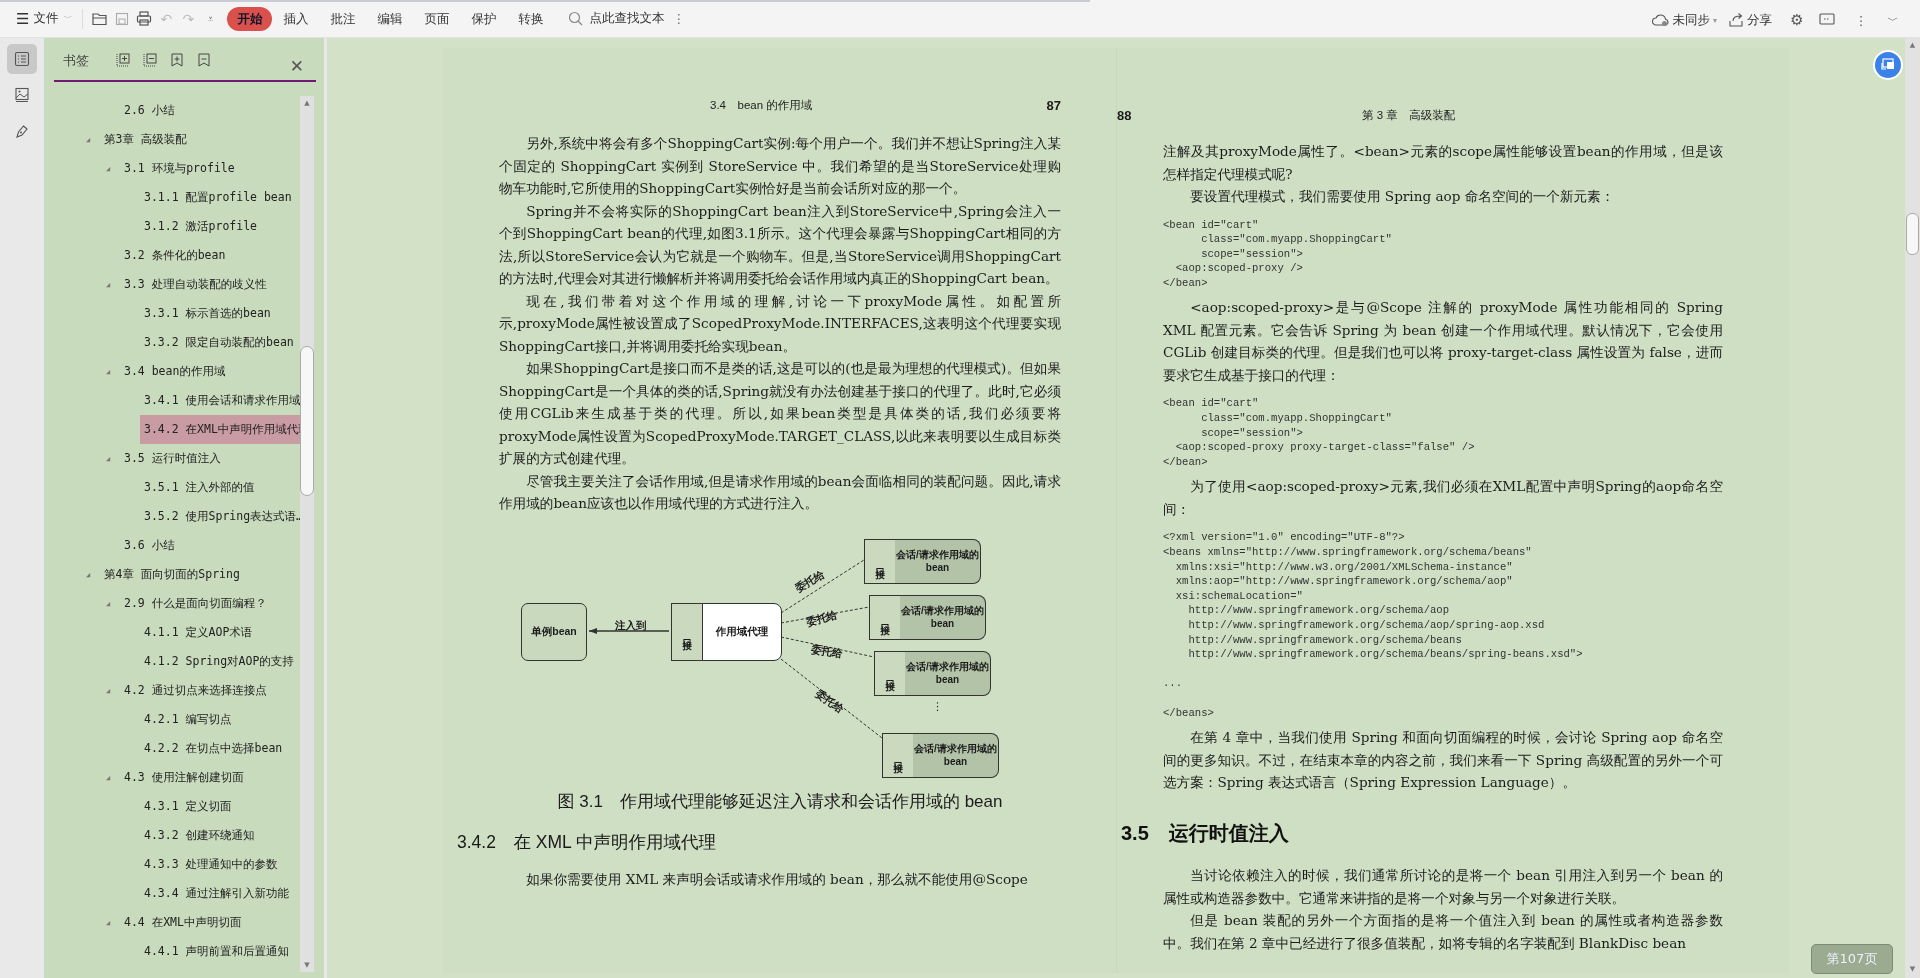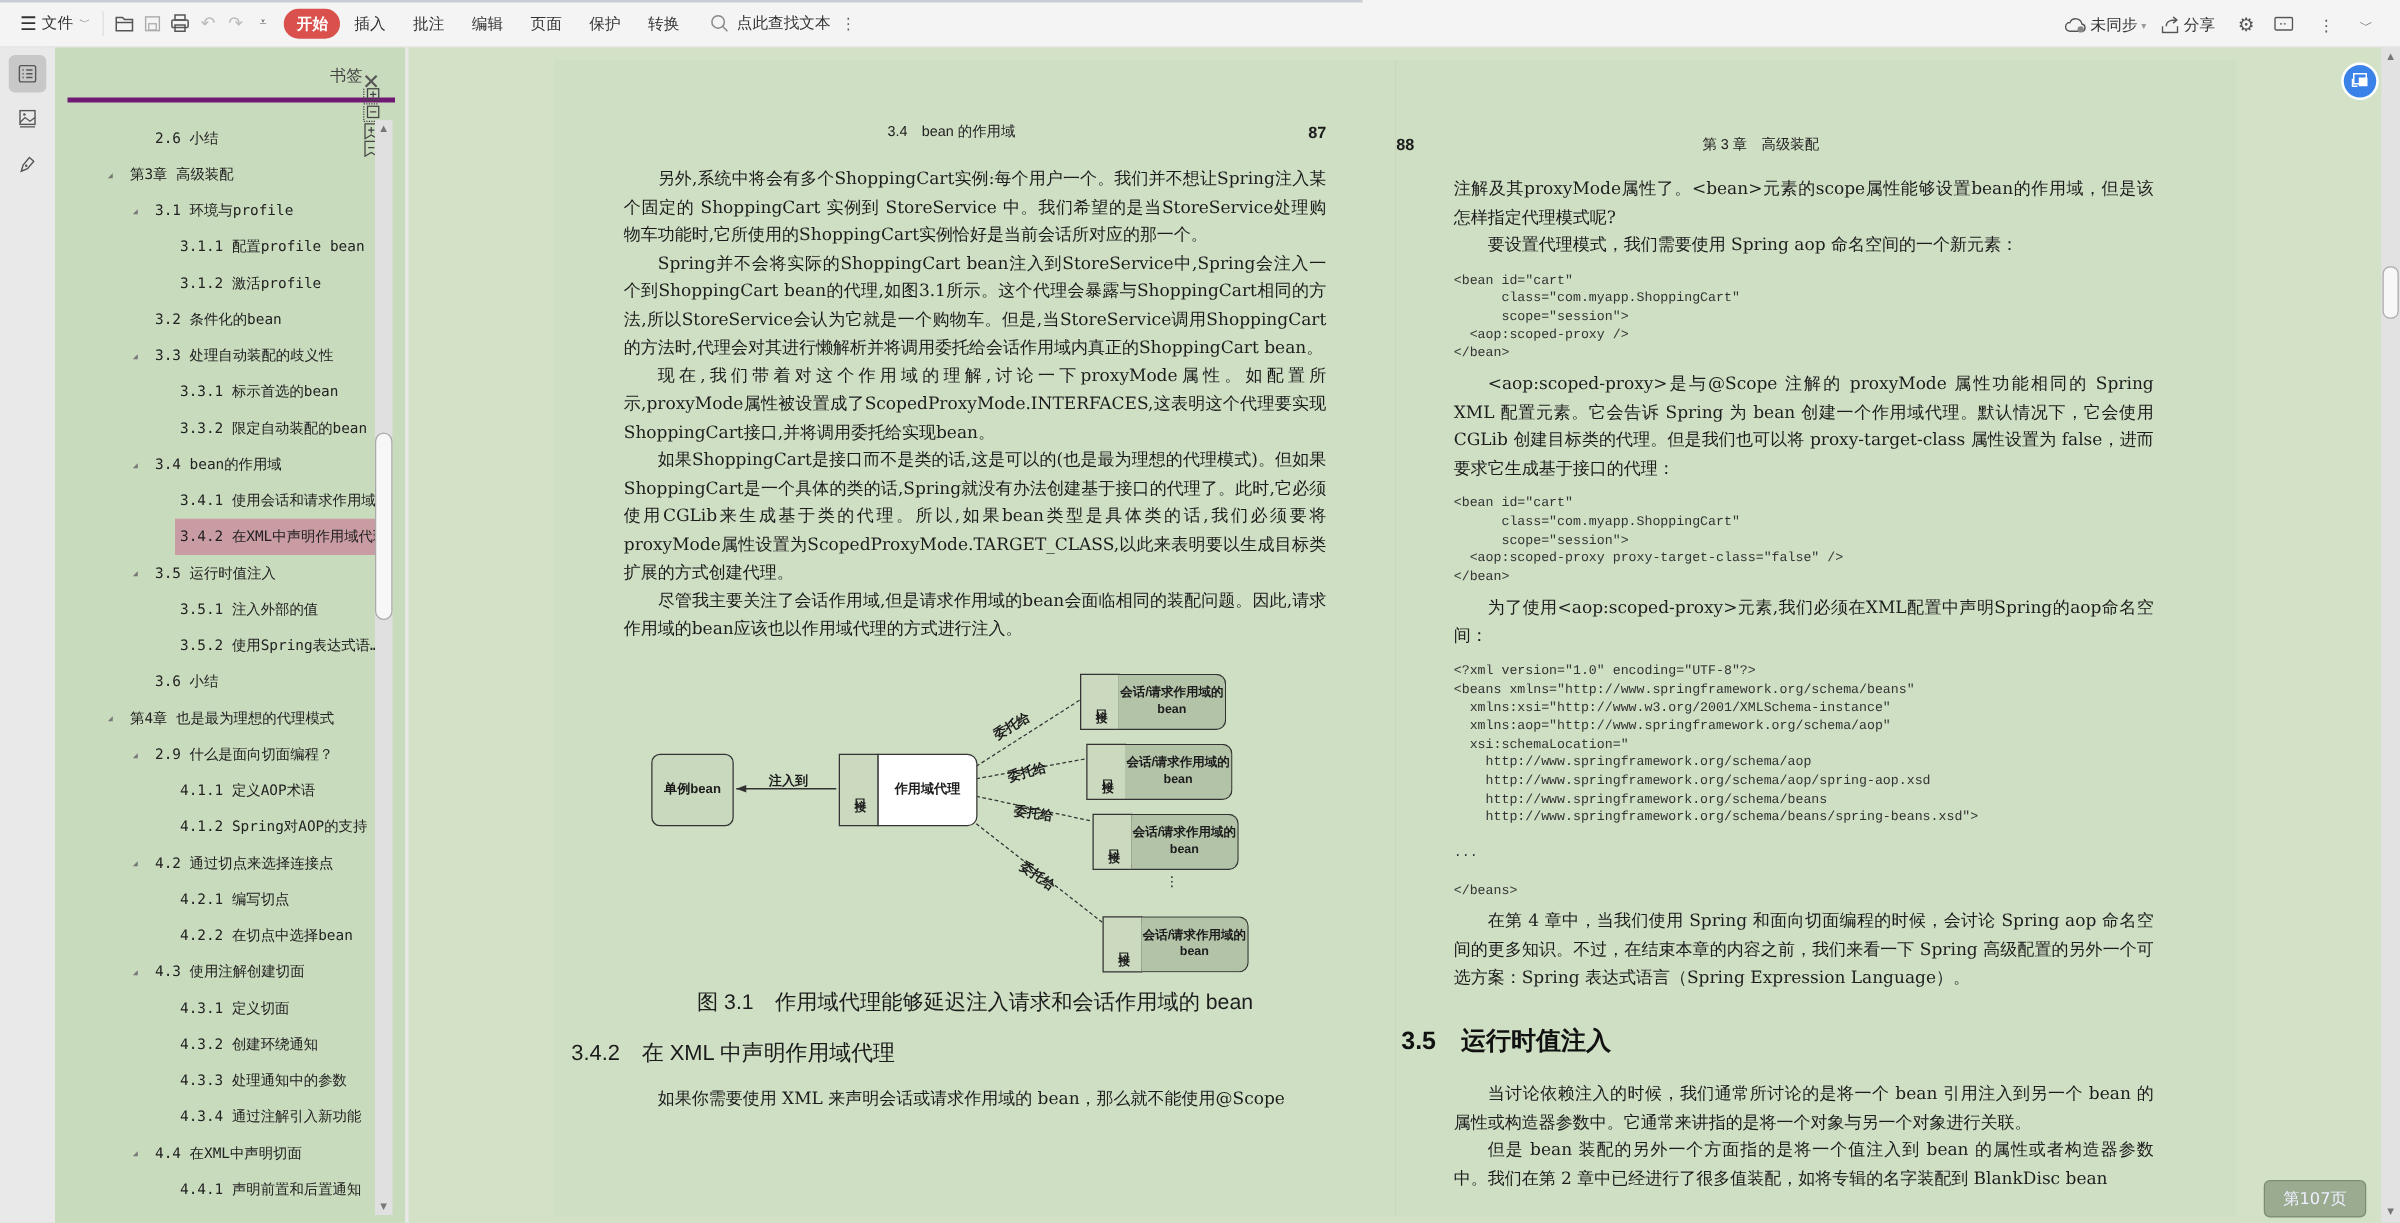--- a/index.html
+++ b/index.html
@@ -4,30 +4,30 @@
 <style>
   * { box-sizing: border-box; margin: 0; padding: 0; }
   html, body { width: 1920px; height: 978px; overflow: hidden; background: #d6e3c9; font-family: "DejaVu Sans", "Liberation Sans", sans-serif; }
   .toolbar { position: absolute; left: 0; top: 0; width: 1920px; height: 38px; background: #f4f4f4; border-bottom: 1px solid #e2e2e2; display: flex; align-items: center; font-size: 12.5px; color: #333; }
   .toolbar .topline { position: absolute; top: 0; left: 0; width: 1090px; height: 2px; background: #c9ccd4; }
   .tb-item { display: flex; align-items: center; height: 24px; padding: 0 4px; cursor: pointer; }
   .tb-icon { width: 22px; height: 22px; display: flex; align-items: center; justify-content: center; color: #555; cursor: pointer; }
   .tb-icon.dim { color: #bbb; }
   .tb-sep { width: 1px; height: 20px; background: #ddd; margin: 0 6px; }
   .tb-tab { padding: 0 11px; height: 24px; line-height: 24px; cursor: pointer; color: #333; }
-  .tb-tab.active { background: #d9504c; color: #ffffff; border-radius: 12px; font-weight: bold; padding: 0 10px; }
+  .tb-tab.active { background: #d9504c; color: #0f172a; border-radius: 12px; font-weight: bold; padding: 0 10px; }
   .search { display: flex; align-items: center; gap: 6px; margin-left: 14px; color: #333; cursor: text; }
   .tb-right { position: absolute; right: 0; top: 0; height: 40px; display: flex; align-items: center; gap: 4px; padding-right: 16px; }
 
   .left-rail { position: absolute; left: 0; top: 38px; width: 44px; height: 940px; background: #e9e9e9; }
   .rail-btn { width: 30px; height: 30px; margin: 6px auto 6px; display: flex; align-items: center; justify-content: center; border-radius: 5px; color: #555; cursor: pointer; }
   .rail-btn.active { background: #c8c8c8; }
 
   .bookmark-panel { position: absolute; left: 44px; top: 38px; width: 280px; height: 940px; background: #c9dbbd; }
-  .bm-header { position: absolute; left: 10px; top: 14px; width: 262px; height: 30px; display: flex; align-items: flex-end; border-bottom: 4px solid #701a75; padding-bottom: 6px; flex-direction: column; }
+  .bm-header { position: absolute; left: 10px; top: 14px; width: 262px; height: 30px; display: flex; align-items: flex-start; border-bottom: 2px solid #701a75; padding-bottom: 6px; }
   .bm-title { font-size: 13px; color: #444; margin-left: 9px; margin-right: 26px; }
   .bm-hicon { width: 16px; height: 16px; margin-right: 11px; color: #444; display: flex; align-items: center; justify-content: center; cursor: pointer; }
   .bm-close { position: absolute; right: 12px; top: 4px; font-size: 17px; color: #555; cursor: pointer; }
   .bm-list { position: absolute; left: 10px; top: 58px; width: 246px; height: 880px; overflow: hidden; font-family: "DejaVu Sans Mono", "Liberation Mono", monospace; font-size: 11.5px; color: #222; }
   .bm-item { height: 29px; display: flex; align-items: center; white-space: nowrap; overflow: hidden; cursor: pointer; }
   .bm-item.sel { background: #c99ba3; }
   .bm-tri { width: 10px; font-size: 7px; color: #777; margin-right: 8px; }
   .bm-scroll { position: absolute; left: 256px; top: 58px; width: 14px; height: 876px; background: #e0e0e0; }
   .bm-scroll .arr { font-size: 7px; color: #777; text-align: center; height: 14px; line-height: 14px; }
   .bm-scroll .thumb { position: absolute; left: 0; top: 250px; width: 14px; height: 150px; background: #f7f7f7; border: 1px solid #aaa; border-radius: 7px; }
@@ -240,21 +240,21 @@
         <span>3.5.1 注入外部的值</span>
       </div>
     <div class="bm-item" style="padding-left:90px;">
         <span>3.5.2 使用Spring表达式语…</span>
       </div>
     <div class="bm-item" style="padding-left:70px;">
         <span>3.6 小结</span>
       </div>
     <div class="bm-item" style="padding-left:32px;">
         <span class="bm-tri">◢</span>
-        <span>第4章 也是最为理想的代理模式</span>
+        <span>第4章 面向切面的Spring</span>
       </div>
     <div class="bm-item" style="padding-left:52px;">
         <span class="bm-tri">◢</span>
         <span>2.9 什么是面向切面编程？</span>
       </div>
     <div class="bm-item" style="padding-left:90px;">
         <span>4.1.1 定义AOP术语</span>
       </div>
     <div class="bm-item" style="padding-left:90px;">
         <span>4.1.2 Spring对AOP的支持</span>

